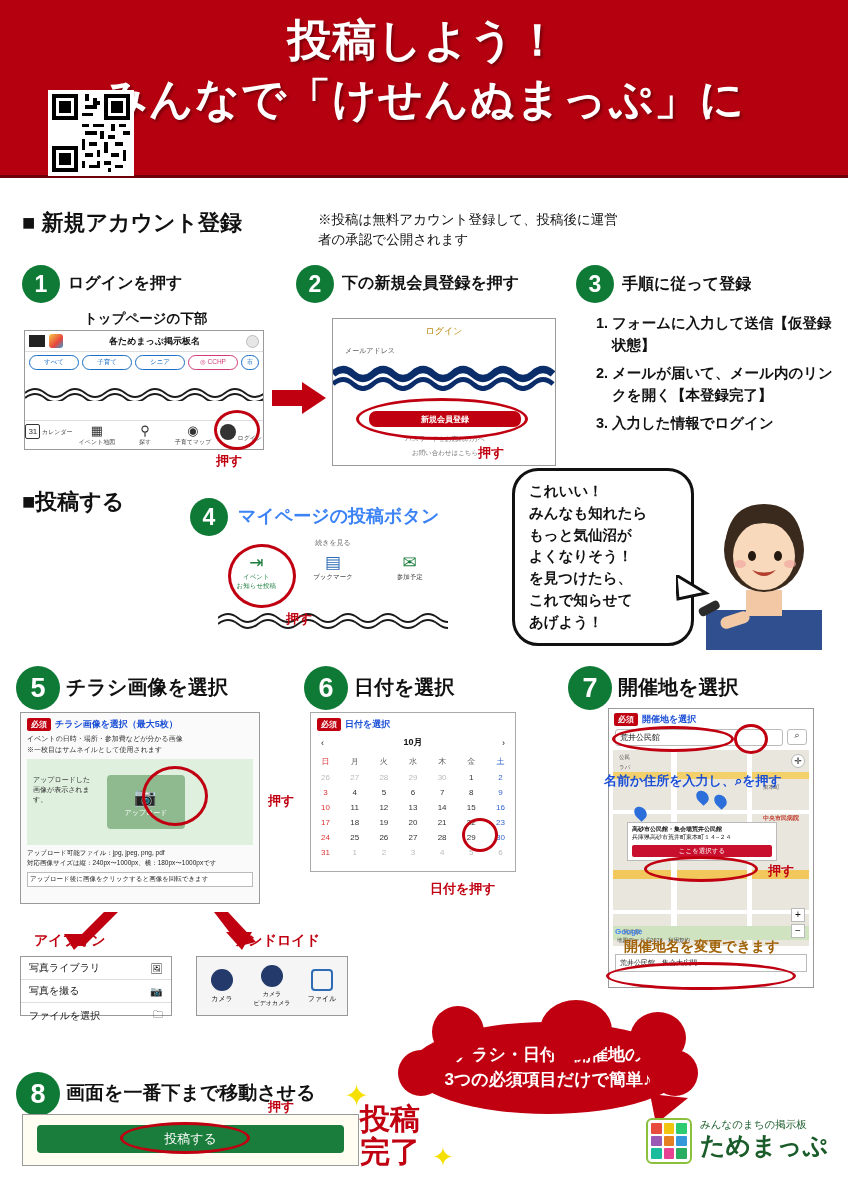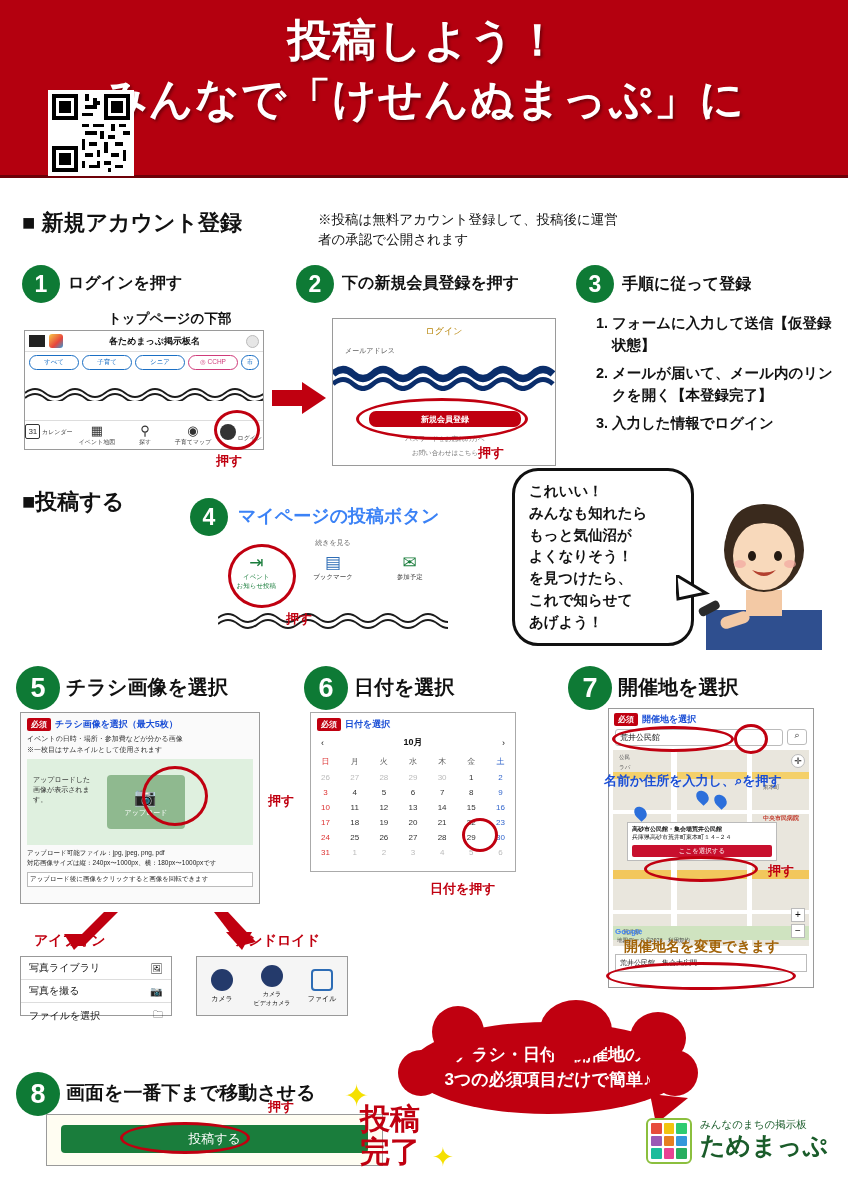--- a/index.html
+++ b/index.html
@@ -228,21 +228,21 @@
         </g>
       </svg>
     </div>
   </div>
 
   <div class="sec-head" style="left:22px; top:208px;">■ 新規アカウント登録</div>
   <div class="note" style="left:318px; top:210px; width:300px;">※投稿は無料アカウント登録して、投稿後に運営者の承認で公開されます</div>
 
   <div class="num" style="left:22px; top:265px;">1</div>
   <div class="step-label" style="left:68px; top:273px;">ログインを押す</div>
-  <div style="position:absolute; left:108px; top:310px; font-size:13.5px; font-weight:bold;">トップページの下部</div>
+  <div style="position:absolute; left:84px; top:310px; font-size:13.5px; font-weight:bold;">トップページの下部</div>
 
   <div class="panel" style="left:24px; top:330px; width:240px; height:120px;">
     <div class="appbar">
       <div class="hamburger">
         <div style="position:absolute;left:0;top:0;width:16px;height:2px;background:#222"></div>
         <div style="position:absolute;left:0;top:5px;width:16px;height:2px;background:#222"></div>
         <div style="position:absolute;left:0;top:10px;width:16px;height:2px;background:#222"></div>
       </div>
       <div style="width:14px;height:14px;border-radius:3px;background:linear-gradient(135deg,#f7c948,#e8453c 60%,#2d9cdb);"></div>
       <div style="flex:1;font-size:9px;font-weight:bold;color:#111;text-align:center;">各ためまっぷ掲示板名</div>
@@ -580,21 +580,21 @@
   <div style="position:absolute; left:630px; top:1012px; width:56px; height:52px; background:#c00010; border-radius:50%;"></div>
   <div style="position:absolute; left:398px; top:1050px; width:46px; height:46px; background:#c00010; border-radius:50%;"></div>
   <div style="position:absolute; left:652px; top:1050px; width:46px; height:46px; background:#c00010; border-radius:50%;"></div>
   <svg style="position:absolute; left:650px; top:1094px;" width="44" height="34">
     <polygon points="0,0 38,4 6,30" fill="#c00010"></polygon>
   </svg>
 
   <div class="num big" style="left:16px; top:1072px;">8</div>
   <div class="step-label" style="left:66px; top:1080px; font-size:19px;">画面を一番下まで移動させる</div>
 
-  <div class="panel" style="left:22px; top:1114px; width:337px; height:52px; background:#fffdf2;margin-left:24px;">
+  <div class="panel" style="left:22px; top:1114px; width:337px; height:52px; background:#fffdf2;">
     <div class="greenbtn" style="margin:10px 14px; height:28px; line-height:28px; font-size:13px;">投稿する</div>
   </div>
   <div class="ellipse" style="left:120px; top:1122px; width:130px; height:32px;"></div>
   <div class="press" style="left:268px; top:1098px;">押す</div>
 
   <div class="star" style="left:344px; top:1078px; font-size:30px;">✦</div>
   <div class="star" style="left:432px; top:1142px; font-size:26px;">✦</div>
   <div class="bigred" style="left:360px; top:1102px;">
     <div>投稿</div>
     <div>完了</div>

